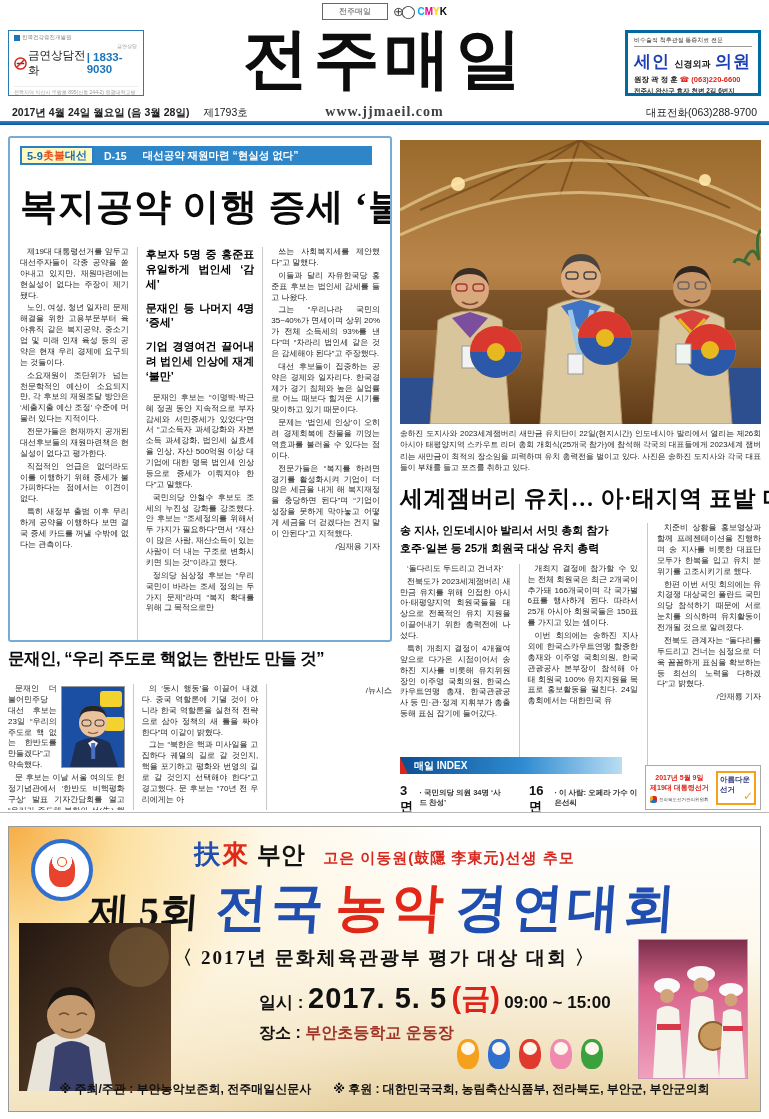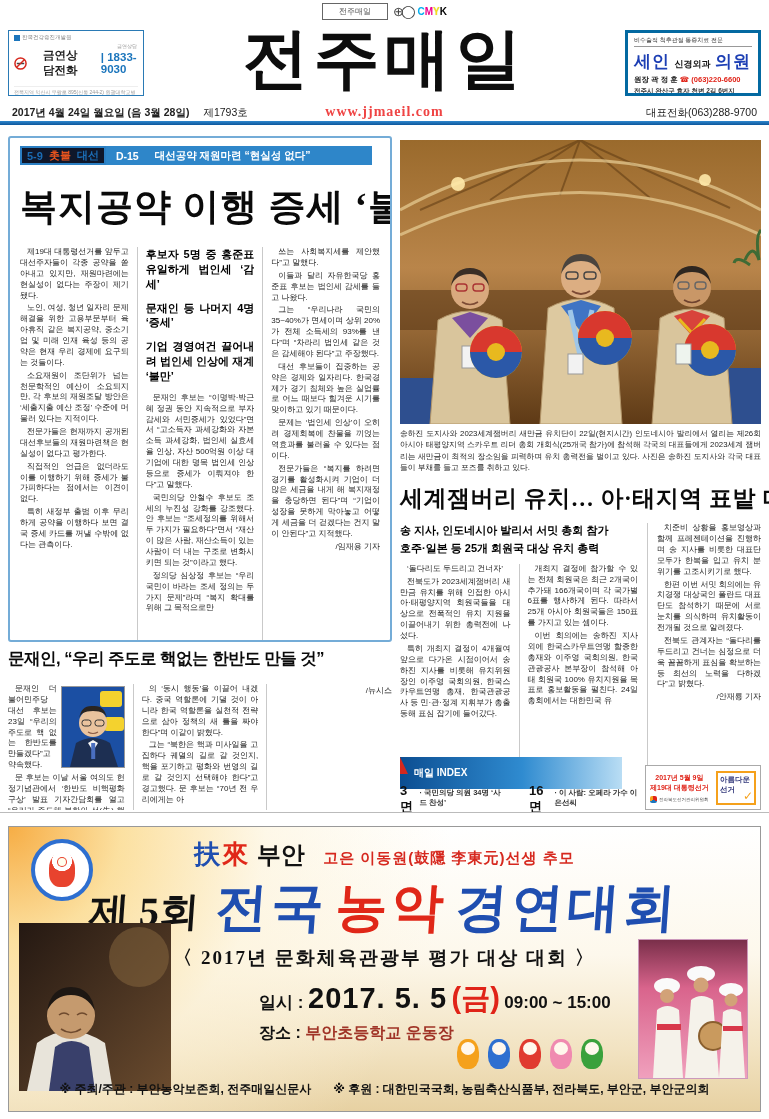--- a/index.html
+++ b/index.html
@@ -11,51 +11,51 @@
   .reg-label{border:1px solid #666;color:#555;font-size:8px;padding:2px 16px;background:#fff;}
   .reg-marks{font-size:13px;color:#444;letter-spacing:-3px;}
   .cmyk{font-size:10px;font-weight:bold;letter-spacing:0;}
   .cmyk .c{color:#00aeef}.cmyk .m{color:#ec008c}.cmyk .y{color:#f7e017;text-shadow:0 0 1px #bbb}.cmyk .k{color:#000}
 
   
   .ad-box{position:absolute;top:30px;width:136px;height:66px;background:#fff;box-sizing:border-box;overflow:hidden;}
   .quit-ad{left:8px;border:1px solid #2a7ab5;padding:3px 5px;}
   .quit-org{font-size:5.5px;color:#888;display:flex;align-items:center;gap:2px;}
   .quit-org .sq{display:inline-block;width:6px;height:6px;background:#1b75bc;}
-  .quit-main{display:flex;align-items:center;gap:16px;margin-top:7px;font-weight:bold;font-size:11.5px;color:#222;}
+  .quit-main{display:flex;align-items:center;gap:1px;margin-top:7px;font-weight:normal;font-size:11.5px;color:#222;}
   .quit-num{color:#222}.quit-num b{color:#1b75bc}
   .nosmoke{width:13px;height:13px;flex:0 0 13px;}
   .quit-note{position:absolute;top:12px;right:6px;font-size:5px;color:#999;}
   .quit-fine{margin-top:8px;font-size:5px;color:#999;line-height:1.5;border-top:1px solid #eee;padding-top:2px;}
 
   .masthead-title{position:absolute;top:24px;left:0;width:100%;text-align:center;
     font-size:66px;font-weight:900;letter-spacing:5px;color:#0d0d0d;line-height:1.05;}
 
   .clinic-ad{right:8px;border:3px solid #0369a1;padding:3px 6px;}
   .clinic-tag{font-size:6px;color:#333;border-bottom:1px solid #999;padding-bottom:1px;white-space:nowrap;}
   .clinic-name{margin-top:3px;font-weight:900;white-space:nowrap;}
   .clinic-name .big{color:#1d3fb4;font-size:17px;letter-spacing:1px;}
   .clinic-name .small{color:#111;font-size:9px;}
   .clinic-phone{font-size:7.5px;font-weight:bold;margin-top:2px;color:#222;}
   .clinic-phone .red{color:#e02318;}
   .clinic-addr{font-size:6.5px;font-weight:bold;color:#333;margin-top:2px;white-space:nowrap;}
 
   .dateline{position:absolute;top:104px;left:12px;right:12px;height:16px;font-size:10.5px;color:#222;}
   .dateline .left{position:absolute;left:0;top:2px;font-weight:bold;}
   .dateline .issue{font-weight:normal;margin-left:14px;}
-  .dateline .site{position:absolute;left:0;right:0;top:0;text-align:center;color:#ef4444;font-weight:900;font-size:14px;
+  .dateline .site{position:absolute;left:0;right:0;top:0;text-align:center;color:#404040;font-weight:900;font-size:14px;
                   font-family:"Liberation Serif","DejaVu Serif",serif;letter-spacing:1px;}
   .dateline .right{position:absolute;right:0;top:2px;}
   .blue-rule{position:absolute;top:121px;left:0;width:769px;height:4px;background:linear-gradient(#2e87cd,#0d569b);}
 
   
   .main-box{position:absolute;left:8px;top:136px;width:384px;height:506px;border:2px solid #74acd7;border-radius:3px;
             box-sizing:border-box;padding:8px 10px;overflow:hidden;}
   .kicker{display:flex;align-items:stretch;height:19px;width:352px;}
-  .kicker-badge{display:flex;align-items:center;gap:6px;background:#0f172a;border:2px solid #2b7fc3;
+  .kicker-badge{display:flex;align-items:center;gap:0;background:#fef9c3;border:2px solid #2b7fc3;
                 font-size:11px;font-weight:900;padding:0 5px;box-sizing:border-box;}
   .kicker-badge .b1{color:#1b6cb4}.kicker-badge .b2{color:#e8541e}.kicker-badge .b3{color:#1b6cb4}
   .kicker-bar{flex:1;background:#2e86c9;color:#fff;font-weight:bold;font-size:10.5px;
               display:flex;align-items:center;gap:16px;padding:0 10px;}
   .main-headline{font-family:"Liberation Serif","DejaVu Serif",serif;font-size:37px;font-weight:600;
                  letter-spacing:1px;text-align:center;margin:17px 0 15px;color:#0a0a0a;white-space:nowrap;}
   .cols3{display:flex;}
   .ncol{flex:1;font-size:8px;line-height:1.36;text-align:justify;color:#1c1c1c;overflow:hidden;}
   .ncol + .ncol{border-left:1px solid #c9c9c9;margin-left:8px;padding-left:8px;}
   .ncol p{margin:0 0 2px;text-indent:7px;}
@@ -77,21 +77,21 @@
                 letter-spacing:0.5px;color:#0a0a0a;margin:10px 0 9px;white-space:nowrap;}
   .jam-body{display:flex;height:258px;overflow:hidden;}
   .jam-left{width:238px;}
   .jam-subheads p{font-size:11px;font-weight:900;margin:0 0 4px;color:#000;line-height:1.3;}
   .jam-subheads{margin-bottom:8px;}
   .jam-cols{display:flex;height:200px;overflow:hidden;}
   .jam-col3{width:113px;margin-left:9px;padding-left:9px;border-left:1px solid #c9c9c9;}
 
   
   .index-zone{position:absolute;left:400px;top:757px;width:361px;height:48px;}
-  .index-bar{position:absolute;left:0;top:0;width:222px;height:32px;color:#fff;font-weight:bold;font-size:10px;
+  .index-bar{position:absolute;left:0;top:0;width:222px;height:17px;color:#fff;font-weight:bold;font-size:10px;
              background:linear-gradient(90deg,#0c4e92,#2f8bd0 55%,#b9ddf4);display:flex;align-items:center;padding-left:14px;box-sizing:border-box;}
   .index-bar:before{content:"";position:absolute;left:0;top:0;border-left:8px solid #d6281e;border-top:17px solid transparent;}
   .index-items{position:absolute;left:0;top:26px;width:240px;display:flex;gap:22px;}
   .index-item{display:flex;align-items:baseline;gap:3px;}
   .index-page{font-size:13px;font-weight:900;color:#111;}
   .index-text{font-size:7.5px;color:#333;font-weight:bold;}
   .election-ad{position:absolute;right:0;top:8px;width:116px;height:45px;border:1px solid #aaa;background:#fff;
                display:flex;align-items:center;justify-content:space-between;padding:3px 4px;box-sizing:border-box;}
   .elec-left{text-align:center;}
   .elec-date{color:#e02318;font-size:7px;font-weight:900;}
@@ -371,21 +371,21 @@
             </div>
           <div class="ncol">
               <p>개최지 결정에 참가할 수 있는 전체 회원국은 최근 2개국이 추가돼 166개국이며 각 국가별 6표를 행사하게 된다. 따라서 25개 아시아 회원국들은 150표를 가지고 있는 셈이다.</p>
               <p>이번 회의에는 송하진 지사 외에 한국스카우트연맹 함종한 총재와 이주영 국회의원, 한국관광공사 본부장이 참석해 아태 회원국 100% 유치지원을 목표로 홍보활동을 펼친다. 24일 총회에서는 대한민국 유</p>
             </div>
         </div>
       </div>
       <div class="ncol jam-col3">
         <div>
             <p>치준비 상황을 홍보영상과 함께 프레젠테이션을 진행하며 송 지사를 비롯한 대표단 모두가 한복을 입고 유치 분위기를 고조시키기로 했다.</p>
-            <p>한편 이번 서밋 회의에는 유치경쟁 대상국인 폴란드 대표단도 참석하기 때문에 서로 눈치를 의식하며 유치활동이 전개될 것으로 알려졌다.</p>
+            <p>한편 이번 서밋 회의에는 유치경쟁 대상국인 폴란드 국민의당 참석하기 때문에 서로 눈치를 의식하며 유치활동이 전개될 것으로 알려졌다.</p>
             <p>전북도 관계자는 “돌다리를 두드리고 건너는 심정으로 더욱 꼼꼼하게 표심을 확보하는 등 최선의 노력을 다하겠다”고 밝혔다.</p>
           </div>
         <div class="byline">/안재룡 기자</div>
       </div>
     </div>
   </div>
 
   <div class="index-zone">
     <div class="index-bar">
         <span>매일 INDEX</span>

